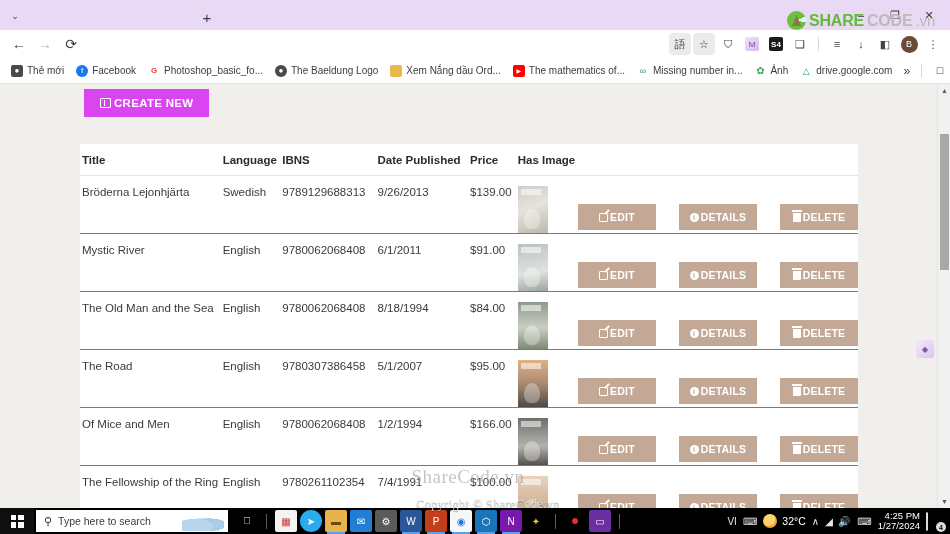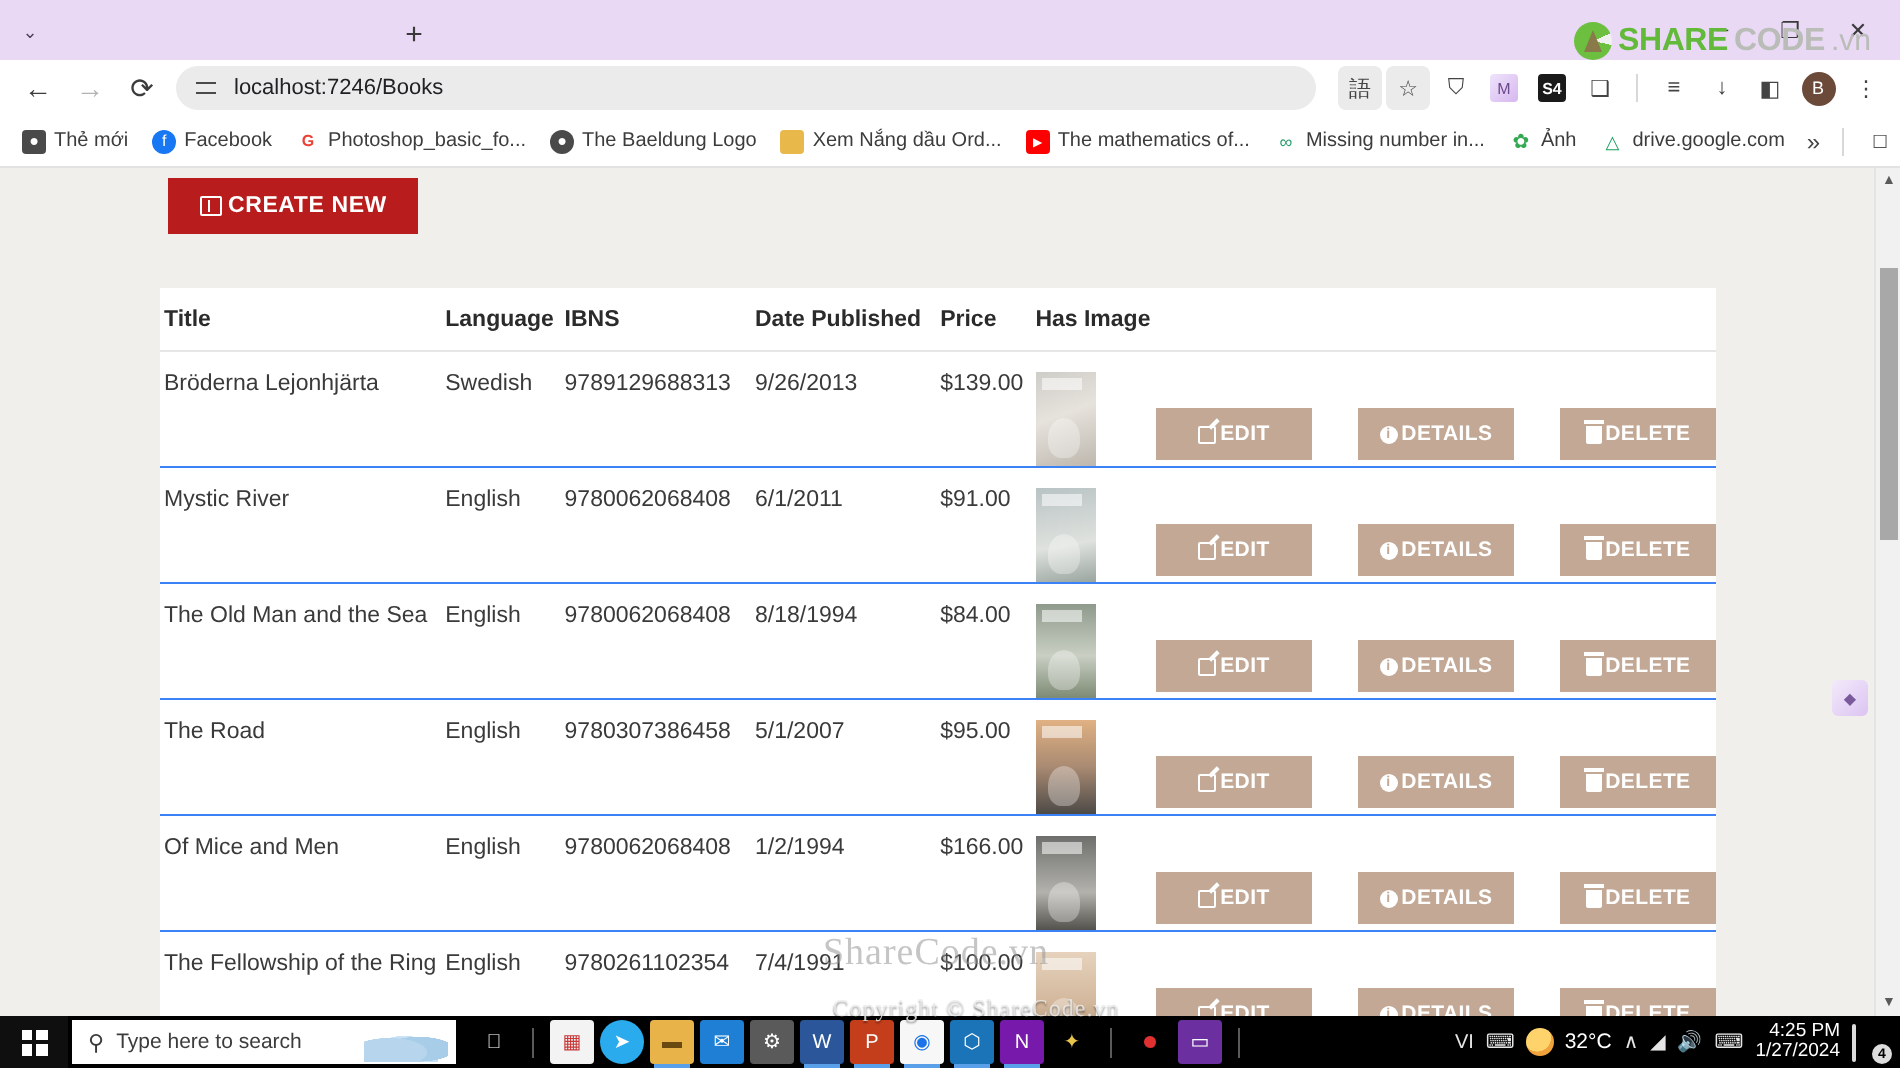--- a/index.html
+++ b/index.html
@@ -101,21 +101,21 @@
   .bm-more { font-size: 12px; color:#444; padding: 0 4px; flex:0 0 auto; }
 
   
   .viewport {
     position: absolute; top: 84px; left: 0; width: 950px; height: 424px;
     background: #f1efec; overflow: hidden;
   }
   .page { position: relative; width: 938px; height: 424px; padding: 0; }
   .create-btn {
     position: absolute; left: 84px; top: 5px;
-    background: #b91c1c; color: #fff; border: none;
+    background: #d946ef; color: #fff; border: none;
     padding: 8px 16px; font-size: 11.5px; font-weight: bold; letter-spacing: .3px;
     display: flex; align-items: center; gap: 3px; cursor: pointer;
   }
   .btn-ico {
     display:inline-block; width:11px; height:10px; border:1.6px solid #fff; border-radius:1px;
     position: relative; flex: 0 0 11px;
   }
   .btn-ico::after{content:"";position:absolute;left:3px;top:1px;width:1.4px;height:6px;background:#fff;}
 
   .table-wrap {
@@ -288,24 +288,20 @@
       <span>–</span>
       <span>❐</span>
       <span>✕</span>
     </div>
   </div>
 
   <div class="toolbar">
     <div class="nav-btn">←</div>
     <div class="nav-btn disabled">→</div>
     <div class="nav-btn">⟳</div>
-    <div class="omnibox">
-      <span class="omni-icon"></span>
-      <span class="omni-url">localhost:7246/Books</span>
-    </div>
     <div class="tb-icons">
       <div class="tb-ico pillbg">語</div>
       <div class="tb-ico pillbg">☆</div>
       <div class="tb-ico">⛉</div>
       <div class="tb-ico">
           <span class="ext-m">M</span>
         </div>
       <div class="tb-ico">
           <span class="ext-s4">S4</span>
         </div>

